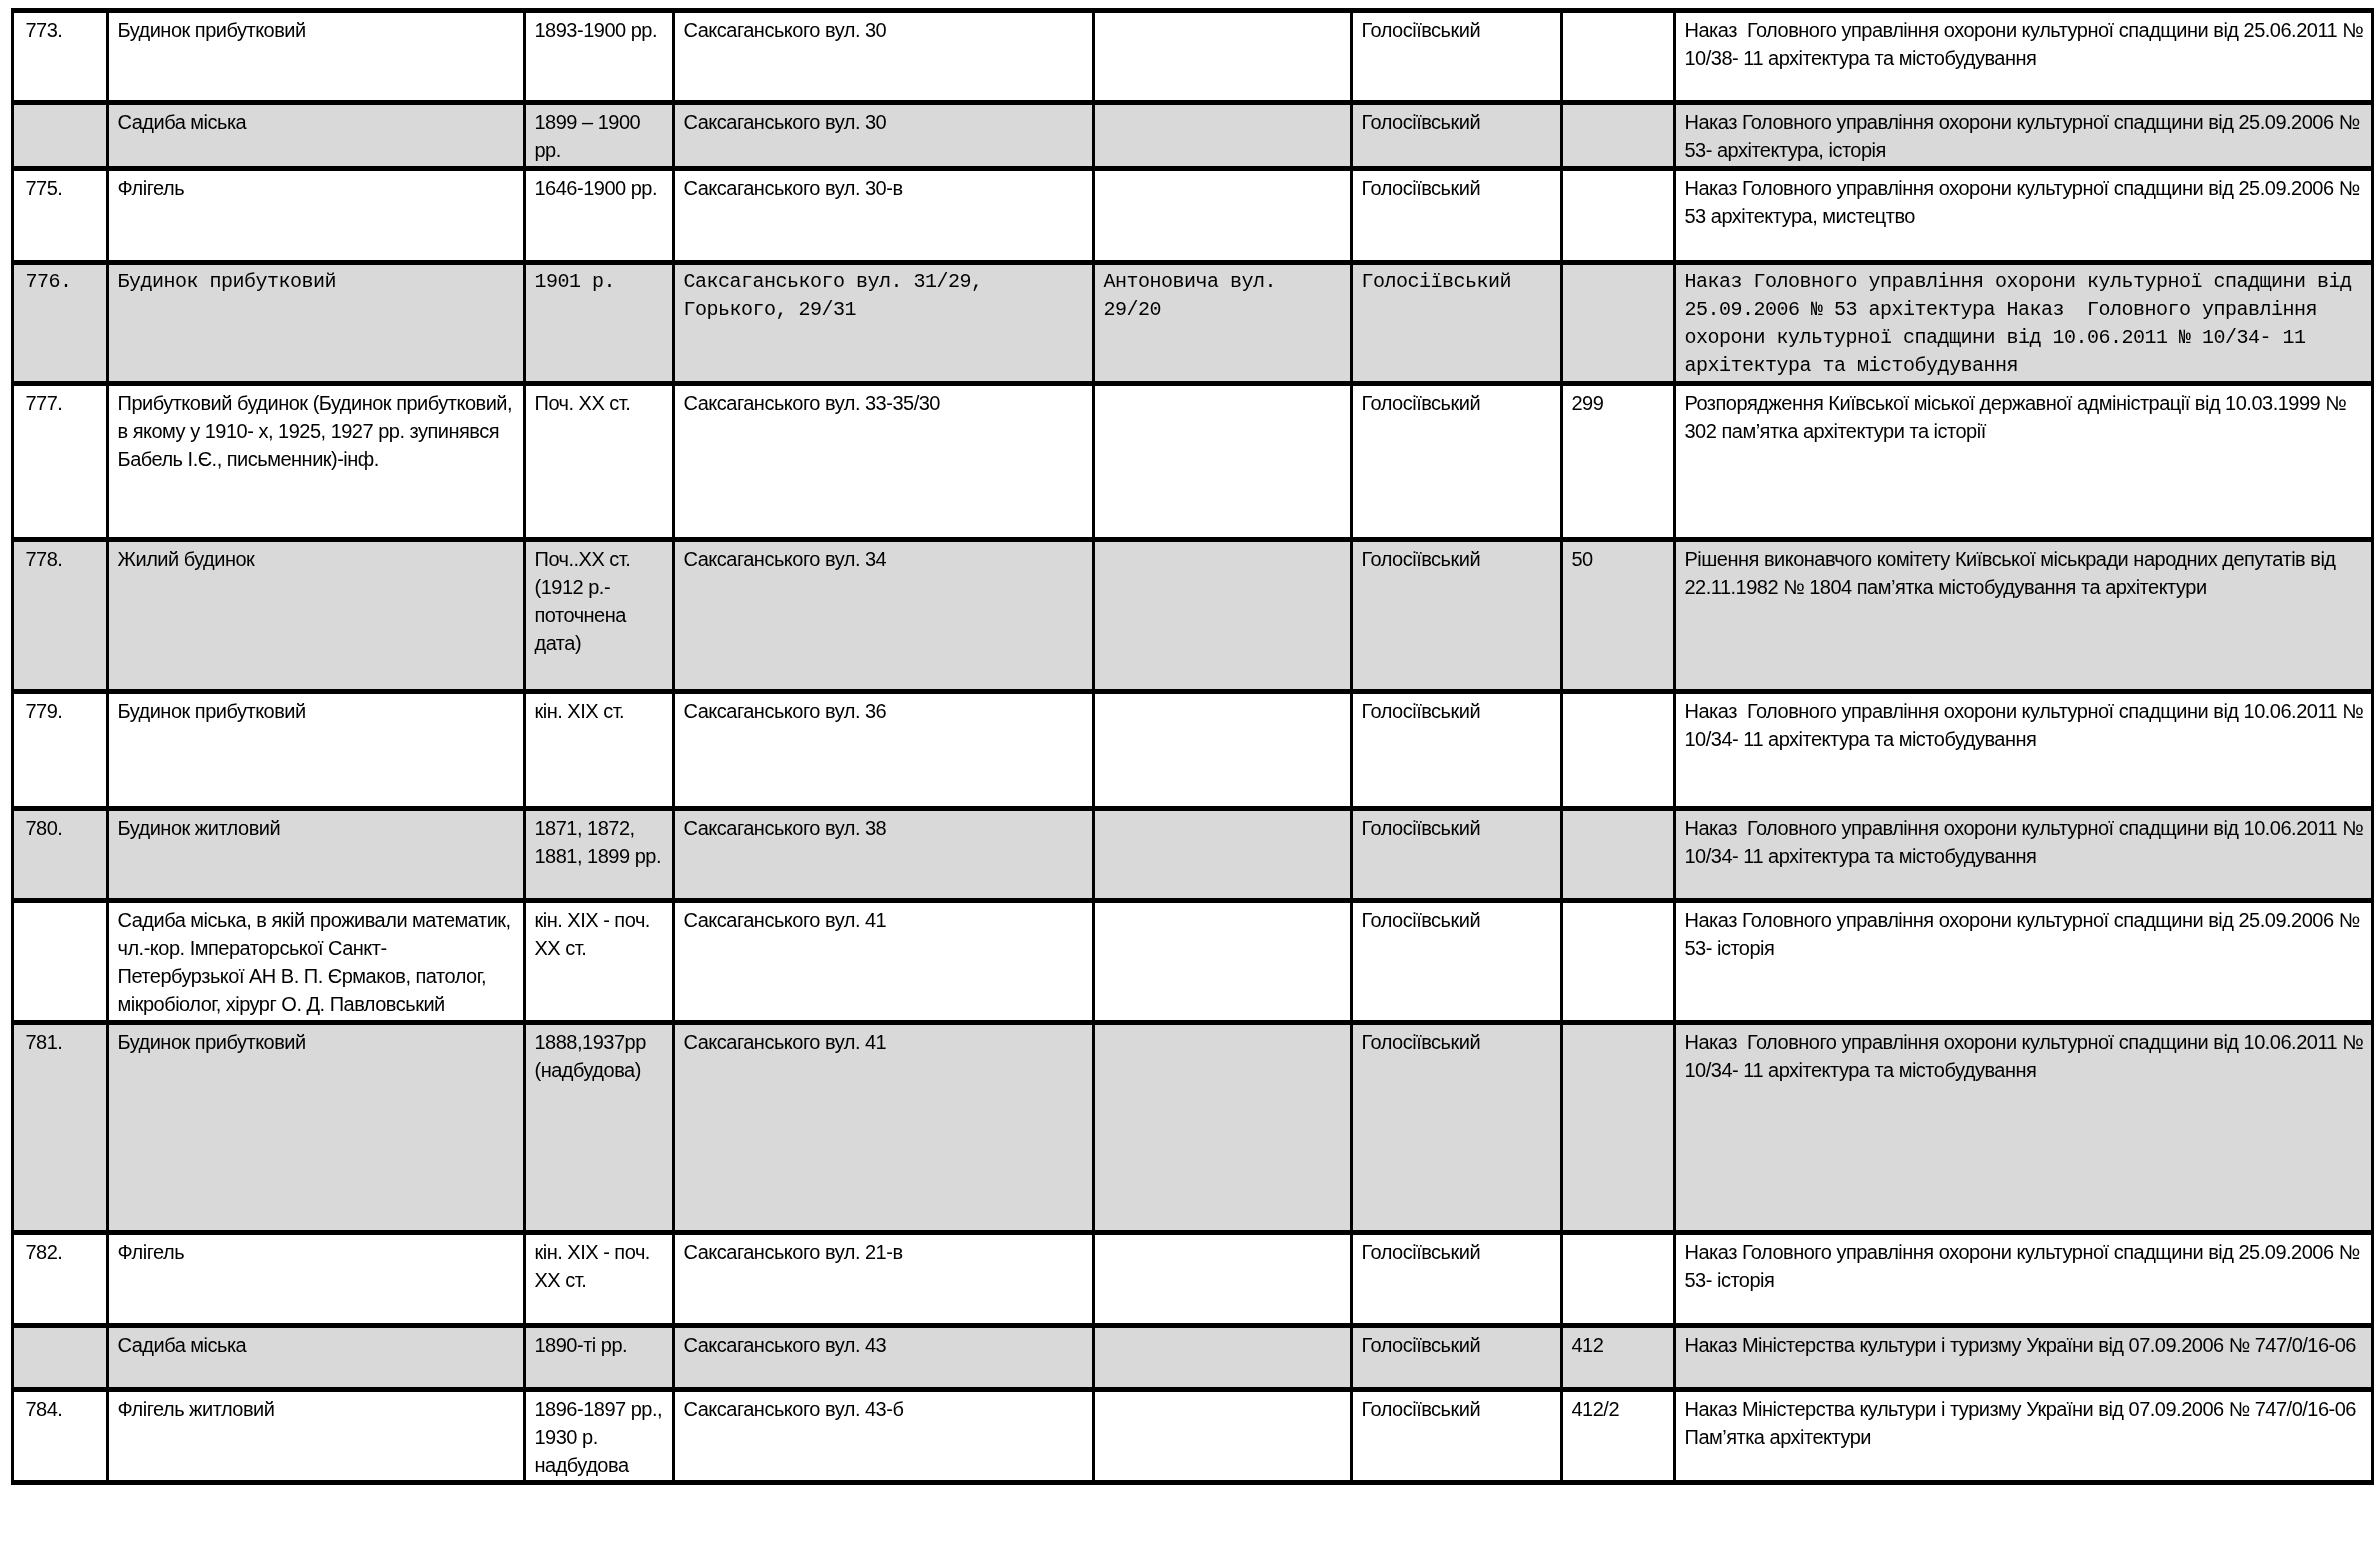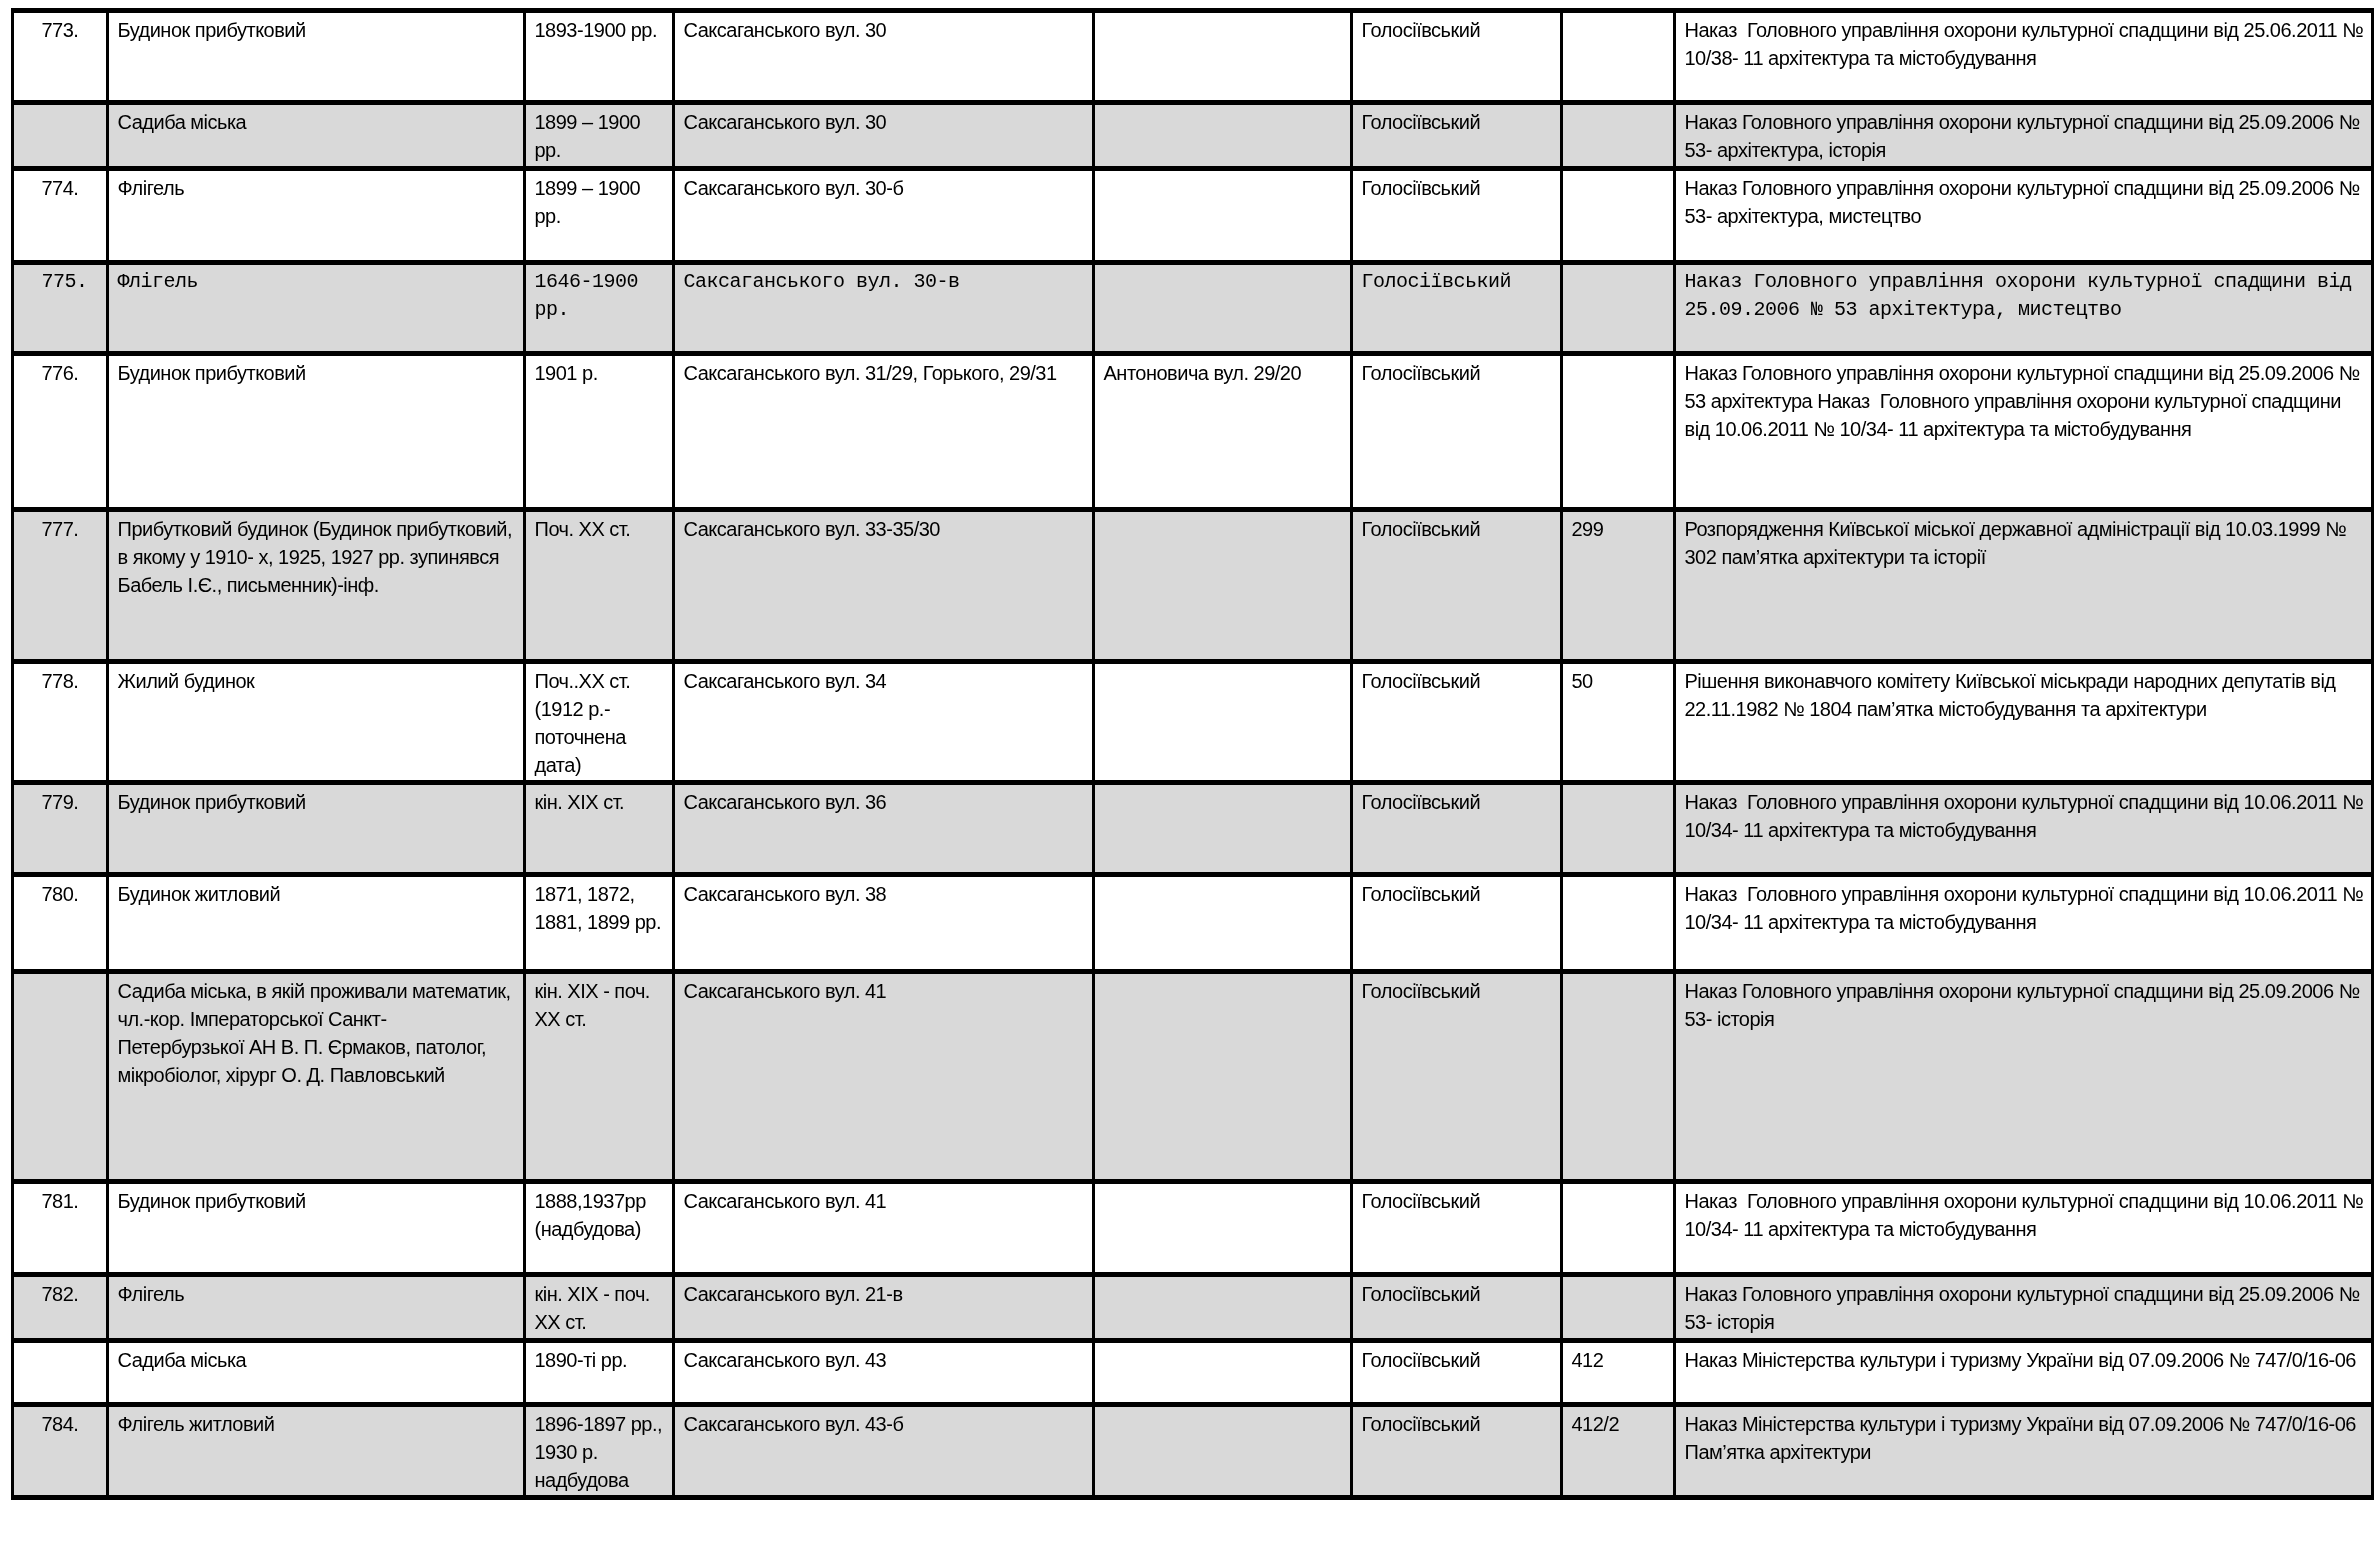--- a/index.html
+++ b/index.html
@@ -28,21 +28,21 @@
   table.registry td {
     border: 3.8px solid #000000;
     border-top-width: 5.3px;
     border-bottom-width: 5.3px;
     vertical-align: top;
     padding: 3px 6px 1.5px 9px;
     white-space: pre-wrap;
     word-wrap: break-word;
     overflow: hidden;
   }
-  table.registry td.c-num { padding-left: 28px; }
+  table.registry td.c-num { padding-left: 12px; }
   
   table.registry tr:nth-child(even) td { background: #d9d9d9; }
   table.registry tr:nth-child(odd)  td { background: #ffffff; }
   
   table.registry tr:nth-child(1)  { height: 92px; }
   table.registry tr:nth-child(2)  { height: 63px;  }
   table.registry tr:nth-child(3)  { height: 94px; }
   table.registry tr:nth-child(4)  { height: 91px; font-family: Liberation Mono, monospace; }
   table.registry tr:nth-child(5)  { height: 156px; }
   table.registry tr:nth-child(6)  { height: 152px; }
@@ -87,30 +87,20 @@
           <td class="c-num"></td>
           <td>Садиба міська</td>
           <td>1899 – 1900 рр.</td>
           <td>Саксаганського вул. 30</td>
           <td></td>
           <td>Голосіївський</td>
           <td></td>
           <td>Наказ Головного управління охорони культурної спадщини від 25.09.2006 № 53- архітектура, історія</td>
         </tr>
         <tr>
-          <td class="c-num">774.</td>
-          <td>Флігель</td>
-          <td>1899 – 1900 рр.</td>
-          <td>Саксаганського вул. 30-б</td>
-          <td></td>
-          <td>Голосіївський</td>
-          <td></td>
-          <td>Наказ Головного управління охорони культурної спадщини від 25.09.2006 № 53- архітектура, мистецтво</td>
-        </tr>
-        <tr>
           <td class="c-num">775.</td>
           <td>Флігель</td>
           <td>1646-1900 рр.</td>
           <td>Саксаганського вул. 30-в</td>
           <td></td>
           <td>Голосіївський</td>
           <td></td>
           <td>Наказ Головного управління охорони культурної спадщини від 25.09.2006 № 53 архітектура, мистецтво</td>
         </tr>
         <tr>

